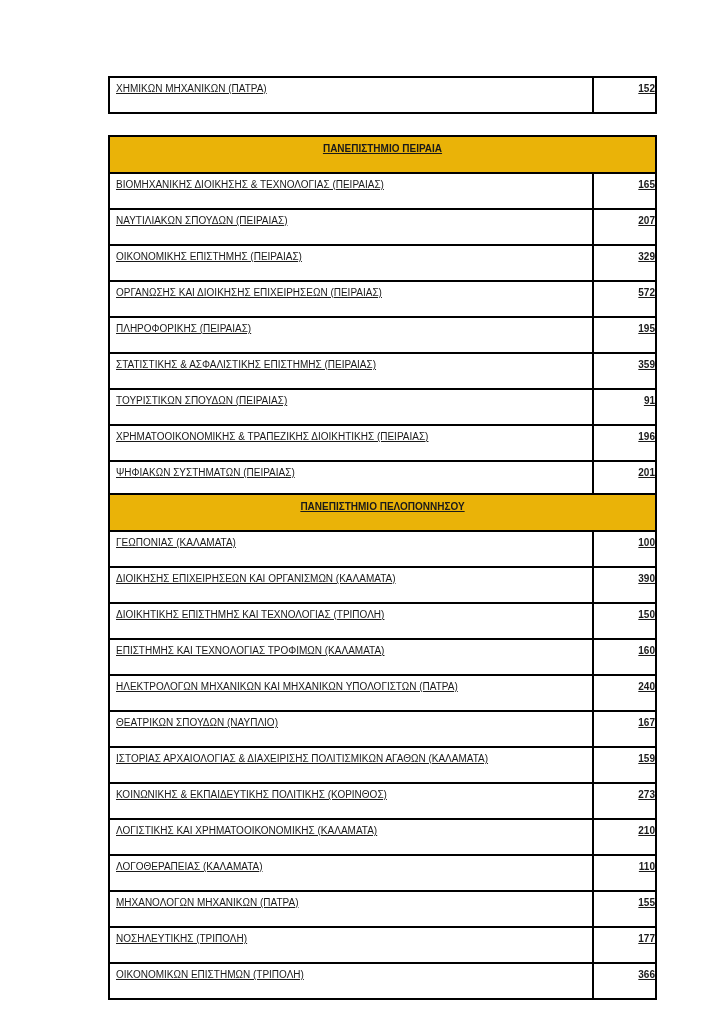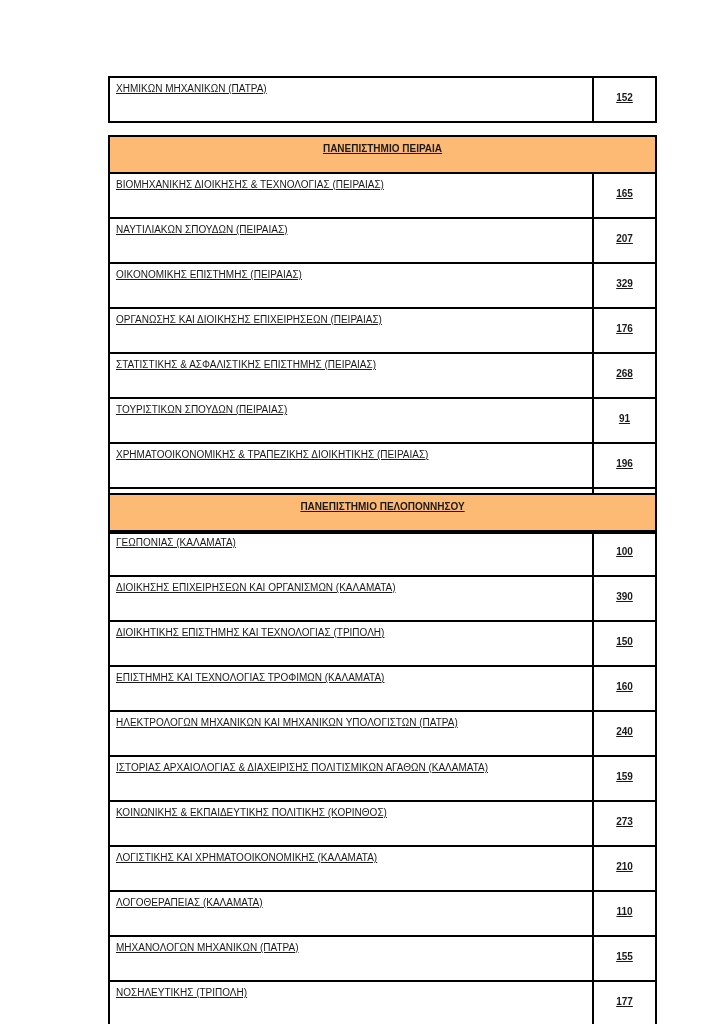--- a/index.html
+++ b/index.html
@@ -5,22 +5,22 @@
   html, body { margin: 0; padding: 0; background: #ffffff; }
   body { width: 724px; height: 1024px; position: relative; overflow: hidden;
          font-family: "Liberation Sans", sans-serif; color: #1a1a1a; }
   .tbl { position: absolute; left: 108px; width: 547px; border-collapse: collapse;
          table-layout: fixed; font-size: 10px; }
   .tbl td, .tbl th { border: 2px solid #000000; padding: 0; text-decoration: underline; }
   .tbl col.c1 { width: 484px; }
   .tbl col.c2 { width: 63px; }
   .tbl tr.row td { height: 29px; vertical-align: top; }
   .tbl td.name { padding: 5px 0 0 6px; text-transform: uppercase; white-space: nowrap; overflow: hidden; }
-  .tbl td.val { padding-top: 14px; text-align: center; font-weight: bold; }
-  .tbl th.hdr { background: #fdba74; height: 29px; vertical-align: top; padding-top: 6px;
+  .tbl td.val { padding-top: 5px; text-align: right; font-weight: bold; }
+  .tbl th.hdr { background: #eab308; height: 29px; vertical-align: top; padding-top: 6px;
                 font-weight: bold; font-size: 10px; text-align: center; }
   #t0 { top: 76px; }
   #t1 { top: 135px; }
   #t2 { top: 493px; }
 </style>
 </head>
 <body>
 
 <table class="tbl" id="t0">
   <colgroup>
@@ -53,25 +53,29 @@
       <tr class="row">
         <td class="name">ΝΑΥΤΙΛΙΑΚΩΝ ΣΠΟΥΔΩΝ (ΠΕΙΡΑΙΑΣ)</td>
         <td class="val">207</td>
       </tr>
       <tr class="row">
         <td class="name">ΟΙΚΟΝΟΜΙΚΗΣ ΕΠΙΣΤΗΜΗΣ  (ΠΕΙΡΑΙΑΣ)</td>
         <td class="val">329</td>
       </tr>
       <tr class="row">
         <td class="name">ΟΡΓΑΝΩΣΗΣ ΚΑΙ ΔΙΟΙΚΗΣΗΣ ΕΠΙΧΕΙΡΗΣΕΩΝ (ΠΕΙΡΑΙΑΣ)</td>
-        <td class="val">176</td>
+        <td class="val">572</td>
+      </tr>
+      <tr class="row">
+        <td class="name">ΠΛΗΡΟΦΟΡΙΚΗΣ (ΠΕΙΡΑΙΑΣ)</td>
+        <td class="val">195</td>
       </tr>
       <tr class="row">
         <td class="name">ΣΤΑΤΙΣΤΙΚΗΣ &amp; ΑΣΦΑΛΙΣΤΙΚΗΣ ΕΠΙΣΤΗΜΗΣ  (ΠΕΙΡΑΙΑΣ)</td>
-        <td class="val">268</td>
+        <td class="val">359</td>
       </tr>
       <tr class="row">
         <td class="name">ΤΟΥΡΙΣΤΙΚΩΝ ΣΠΟΥΔΩΝ (ΠΕΙΡΑΙΑΣ)</td>
         <td class="val">91</td>
       </tr>
       <tr class="row">
         <td class="name">ΧΡΗΜΑΤΟΟΙΚΟΝΟΜΙΚΗΣ &amp; ΤΡΑΠΕΖΙΚΗΣ ΔΙΟΙΚΗΤΙΚΗΣ (ΠΕΙΡΑΙΑΣ)</td>
         <td class="val">196</td>
       </tr>
       <tr class="row">
@@ -106,20 +110,24 @@
       </tr>
       <tr class="row">
         <td class="name">ΕΠΙΣΤΗΜΗΣ ΚΑΙ ΤΕΧΝΟΛΟΓΙΑΣ ΤΡΟΦΙΜΩΝ (ΚΑΛΑΜΑΤΑ)</td>
         <td class="val">160</td>
       </tr>
       <tr class="row">
         <td class="name">ΗΛΕΚΤΡΟΛΟΓΩΝ ΜΗΧΑΝΙΚΩΝ ΚΑΙ ΜΗΧΑΝΙΚΩΝ ΥΠΟΛΟΓΙΣΤΩΝ (ΠΑΤΡΑ)</td>
         <td class="val">240</td>
       </tr>
       <tr class="row">
+        <td class="name">ΘΕΑΤΡΙΚΩΝ ΣΠΟΥΔΩΝ (ΝΑΥΠΛΙΟ)</td>
+        <td class="val">167</td>
+      </tr>
+      <tr class="row">
         <td class="name">ΙΣΤΟΡΙΑΣ ΑΡΧΑΙΟΛΟΓΙΑΣ &amp; ΔΙΑΧΕΙΡΙΣΗΣ ΠΟΛΙΤΙΣΜΙΚΩΝ ΑΓΑΘΩΝ (ΚΑΛΑΜΑΤΑ)</td>
         <td class="val">159</td>
       </tr>
       <tr class="row">
         <td class="name">ΚΟΙΝΩΝΙΚΗΣ &amp; ΕΚΠΑΙΔΕΥΤΙΚΗΣ ΠΟΛΙΤΙΚΗΣ (ΚΟΡΙΝΘΟΣ)</td>
         <td class="val">273</td>
       </tr>
       <tr class="row">
         <td class="name">ΛΟΓΙΣΤΙΚΗΣ ΚΑΙ ΧΡΗΜΑΤΟΟΙΚΟΝΟΜΙΚΗΣ (ΚΑΛΑΜΑΤΑ)</td>
         <td class="val">210</td>

